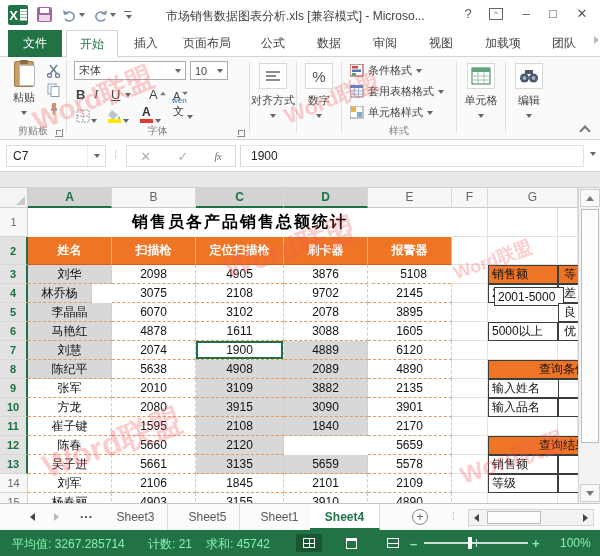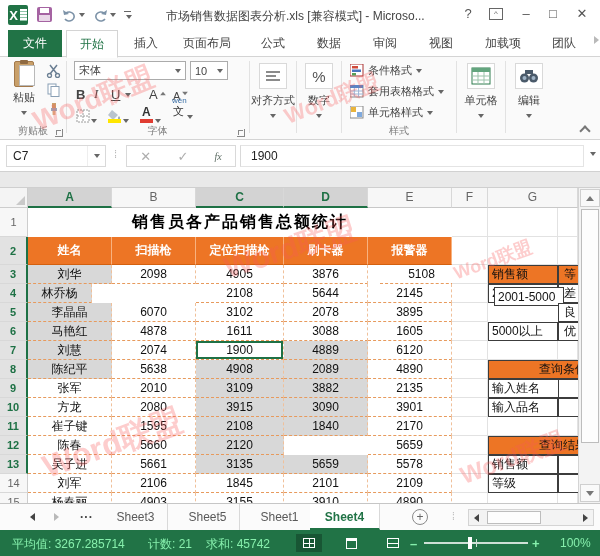--- a/index.html
+++ b/index.html
@@ -410,25 +410,26 @@
       <div class="ohdr" style="left: 284px; top: 49px; width: 84px; height: 28px;">刷卡器</div>
       <div class="ohdr" style="left: 196px; top: 49px; width: 88px; height: 28px;">定位扫描枪</div>
       <div class="ohdr" style="left: 368px; top: 49px; width: 84px; height: 28px;">报警器</div>
       <div class="gc" style="left: 452px; top: 49px; width: 36px; height: 28px;"></div>
       <div class="gc" style="left: 488px; top: 49px; width: 70px; height: 28px;"></div>
       <div class="gc" style="left: 558px; top: 49px; width: 20px; height: 28px;"></div>
       <div class="tcell gray" style="left: 28px; top: 77px; width: 84px; height: 19px;">刘华</div>
       <div class="tcell" style="left: 112px; top: 77px; width: 84px; height: 19px;">2098</div>
       <div class="tcell" style="left: 196px; top: 77px; width: 88px; height: 19px;">4905</div>
       <div class="tcell" style="left: 284px; top: 77px; width: 84px; height: 19px;">3876</div>
-      <div class="tcell" style="left: 380px; top: 77px; width: 84px; height: 19px;">5108</div>
+      <div class="tcell" style="left: 372px; top: 77px; width: 84px; height: 19px;">5108</div>
       <div class="gc" style="left: 452px; top: 77px; width: 36px; height: 19px;"></div>
       <div class="tcell gray" style="left: 28px; top: 96px; width: 64px; height: 19px;">林乔杨</div>
+      <div class="tcell" style="left: 112px; top: 96px; width: 84px; height: 19px;">3075</div>
       <div class="tcell" style="left: 196px; top: 96px; width: 88px; height: 19px;">2108</div>
-      <div class="tcell" style="left: 284px; top: 96px; width: 84px; height: 19px;">5644</div>
+      <div class="tcell" style="left: 284px; top: 96px; width: 84px; height: 19px;">9702</div>
       <div class="tcell" style="left: 368px; top: 96px; width: 84px; height: 19px;">2145</div>
       <div class="gc" style="left: 452px; top: 96px; width: 36px; height: 19px;"></div>
       <div class="tcell gray" style="left: 28px; top: 115px; width: 84px; height: 19px;">李晶晶</div>
       <div class="tcell" style="left: 112px; top: 115px; width: 84px; height: 19px;">6070</div>
       <div class="tcell" style="left: 196px; top: 115px; width: 88px; height: 19px;">3102</div>
       <div class="tcell" style="left: 284px; top: 115px; width: 84px; height: 19px;">2078</div>
       <div class="tcell" style="left: 368px; top: 115px; width: 84px; height: 19px;">3895</div>
       <div class="gc" style="left: 452px; top: 115px; width: 36px; height: 19px;"></div>
       <div class="tcell gray" style="left: 28px; top: 134px; width: 84px; height: 19px;">马艳红</div>
       <div class="tcell" style="left: 112px; top: 134px; width: 84px; height: 19px;">4878</div>

